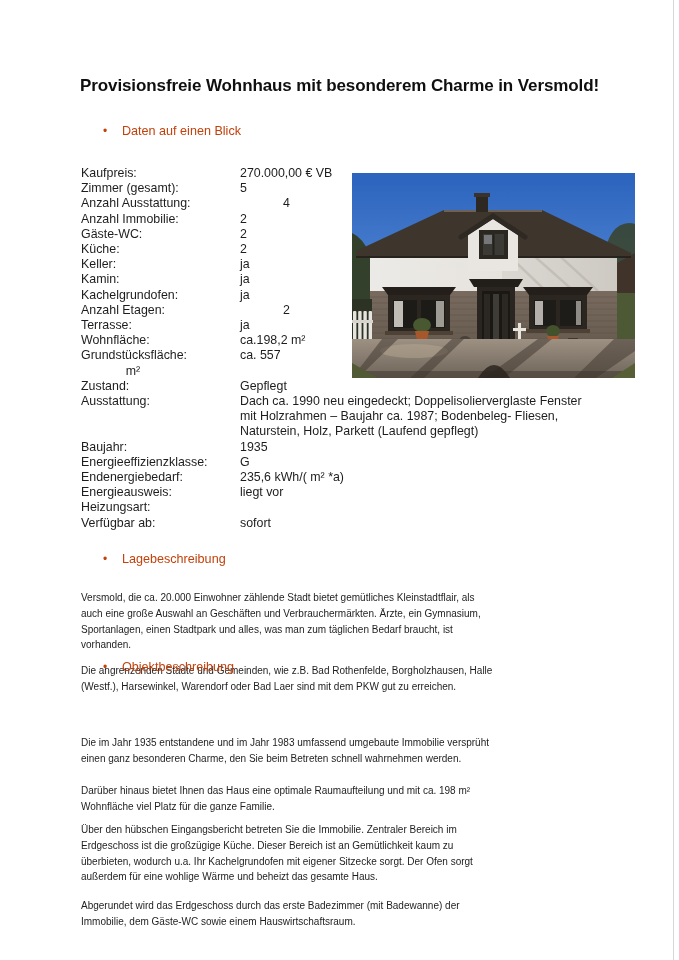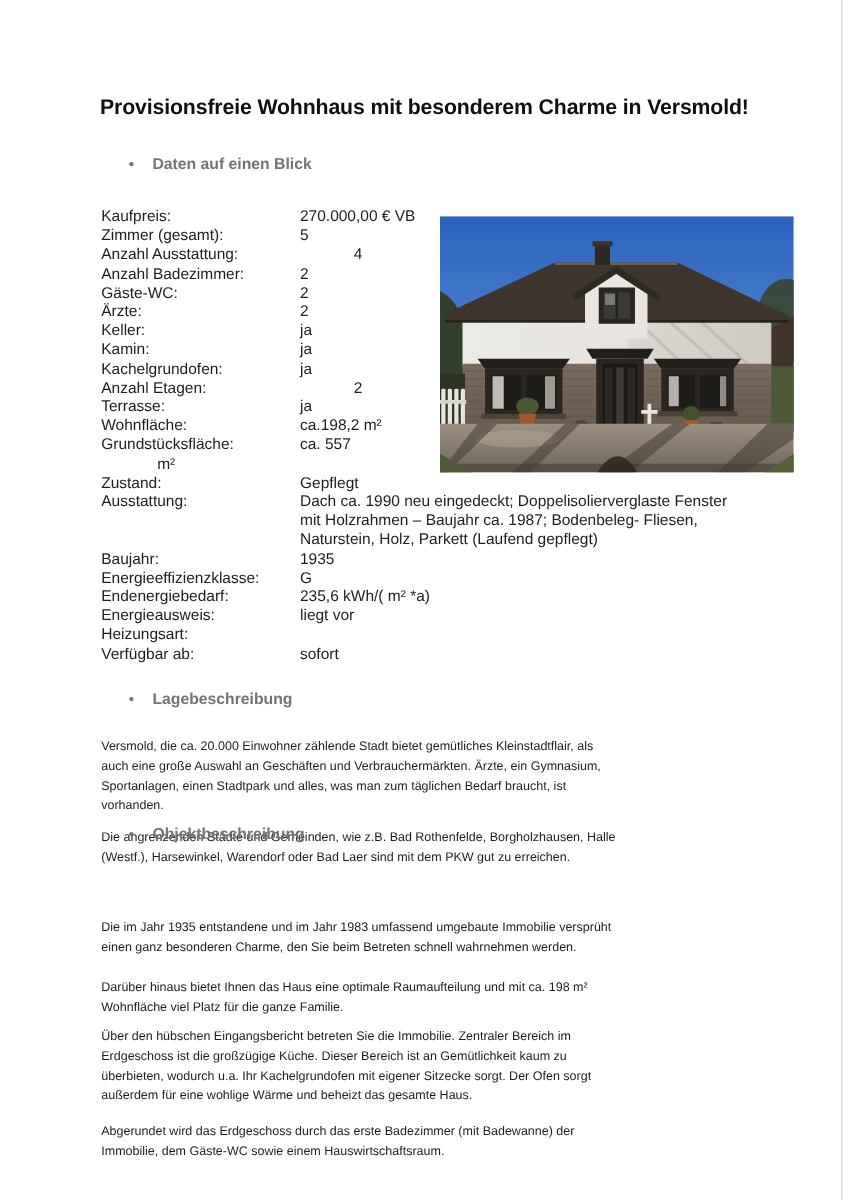--- a/index.html
+++ b/index.html
@@ -8,21 +8,21 @@
     position:relative;width:679px;height:960px;background:#ffffff;overflow:hidden;
     font-family:"Liberation Sans","DejaVu Sans",sans-serif;color:#1d1d1f;
   }
   .right-edge{position:absolute;left:673px;top:0;width:1px;height:960px;background:#d8d8d8;}
 
   .title{
     position:absolute;left:80px;top:76px;margin:0;
     font-size:17px;font-weight:bold;color:#0f0f10;letter-spacing:-0.1px;white-space:nowrap;
   }
 
-  .sec-heading{position:absolute;left:81px;font-size:12.6px;font-weight:bold;color:#737373;white-space:nowrap;}
+  .sec-heading{position:absolute;left:81px;font-size:12.6px;font-weight:normal;color:#c2410c;white-space:nowrap;}
   .sec-heading .bullet{display:inline-block;margin-left:22px;width:19px;font-size:12px;}
   .h-overview{top:124px;}
   .h-location{top:552px;}
   .h-object{top:660px;}
 
   .facts{position:absolute;left:81px;top:166px;width:505px;font-size:12.4px;line-height:15.2px;}
   .frow{display:grid;grid-template-columns:159px 1fr;}
   .flabel{white-space:pre-wrap;}
   .fvalue{white-space:pre-wrap;}
   .fvalue.indent{padding-left:43px;}
@@ -56,29 +56,29 @@
       </div>
     <div class="frow">
         <div class="flabel">Zimmer (gesamt):</div>
         <div class="fvalue">5</div>
       </div>
     <div class="frow">
         <div class="flabel">Anzahl Ausstattung:</div>
         <div class="fvalue indent">4</div>
       </div>
     <div class="frow">
-        <div class="flabel">Anzahl Badezimmer:</div>
+        <div class="flabel">Anzahl Immobilie:</div>
         <div class="fvalue">2</div>
       </div>
     <div class="frow">
         <div class="flabel">Gäste-WC:</div>
         <div class="fvalue">2</div>
       </div>
     <div class="frow">
-        <div class="flabel">Ärzte:</div>
+        <div class="flabel">Küche:</div>
         <div class="fvalue">2</div>
       </div>
     <div class="frow">
         <div class="flabel">Keller:</div>
         <div class="fvalue">ja</div>
       </div>
     <div class="frow">
         <div class="flabel">Kamin:</div>
         <div class="fvalue">ja</div>
       </div>

